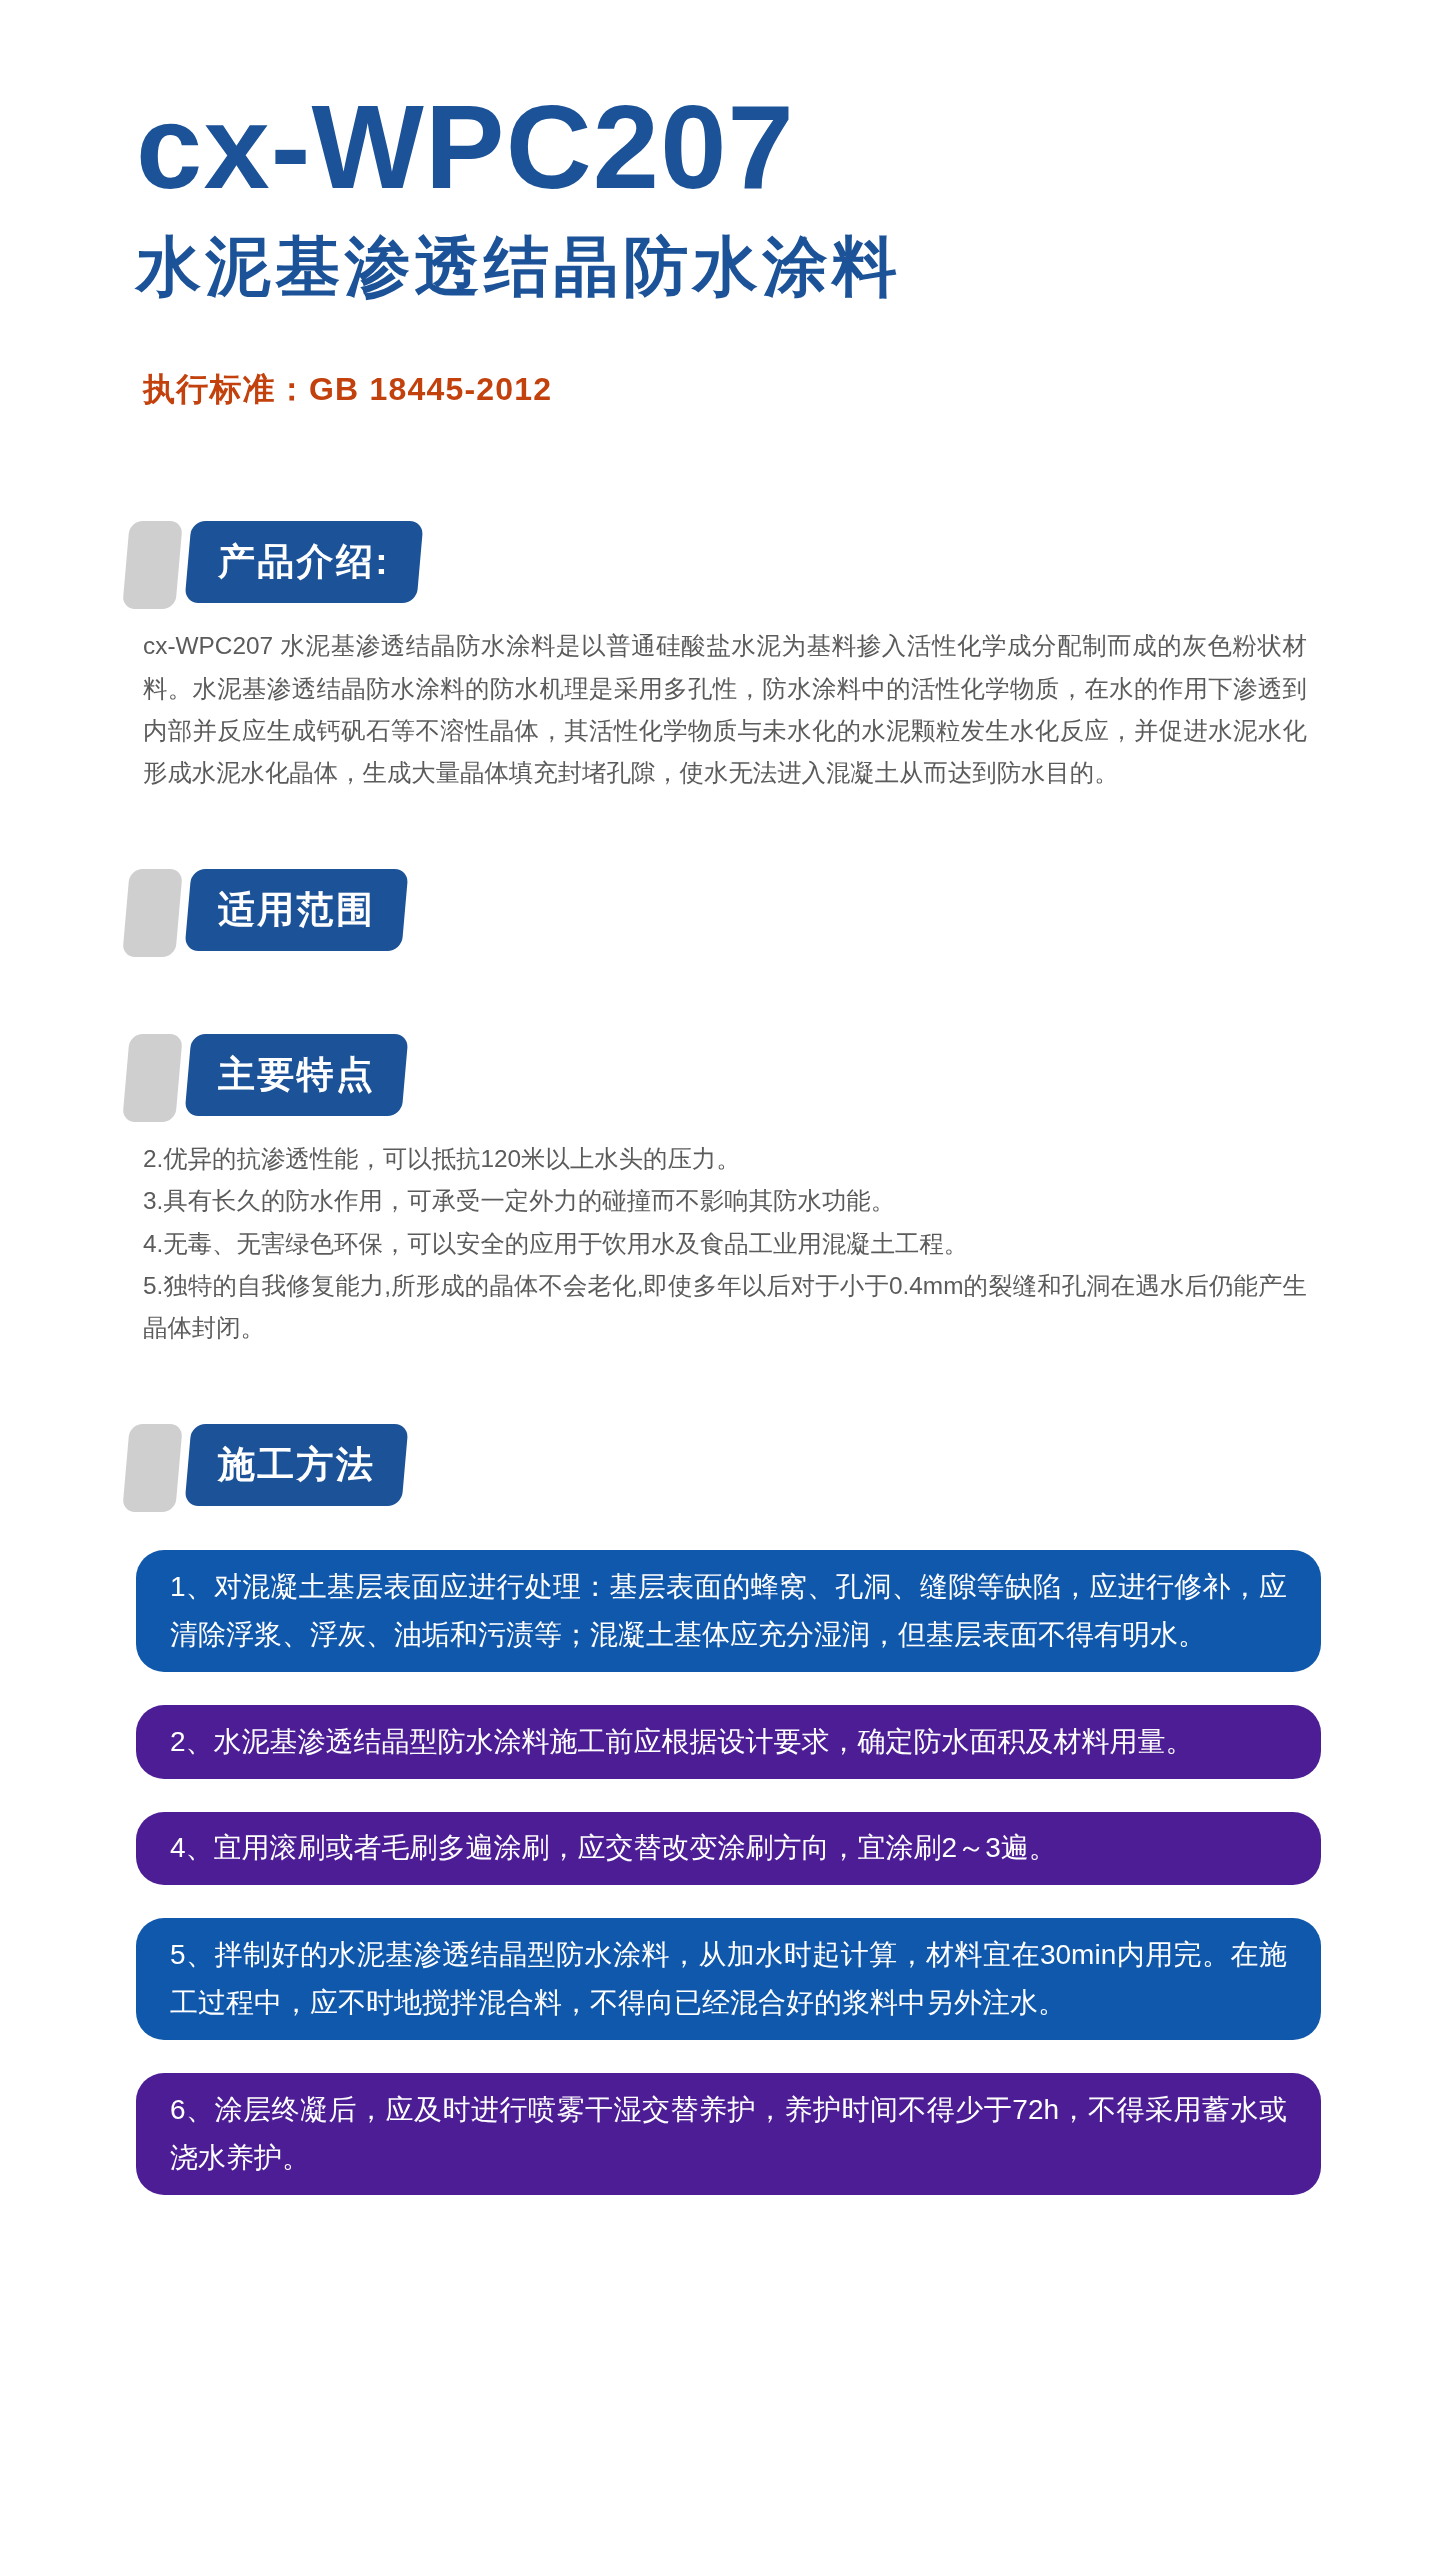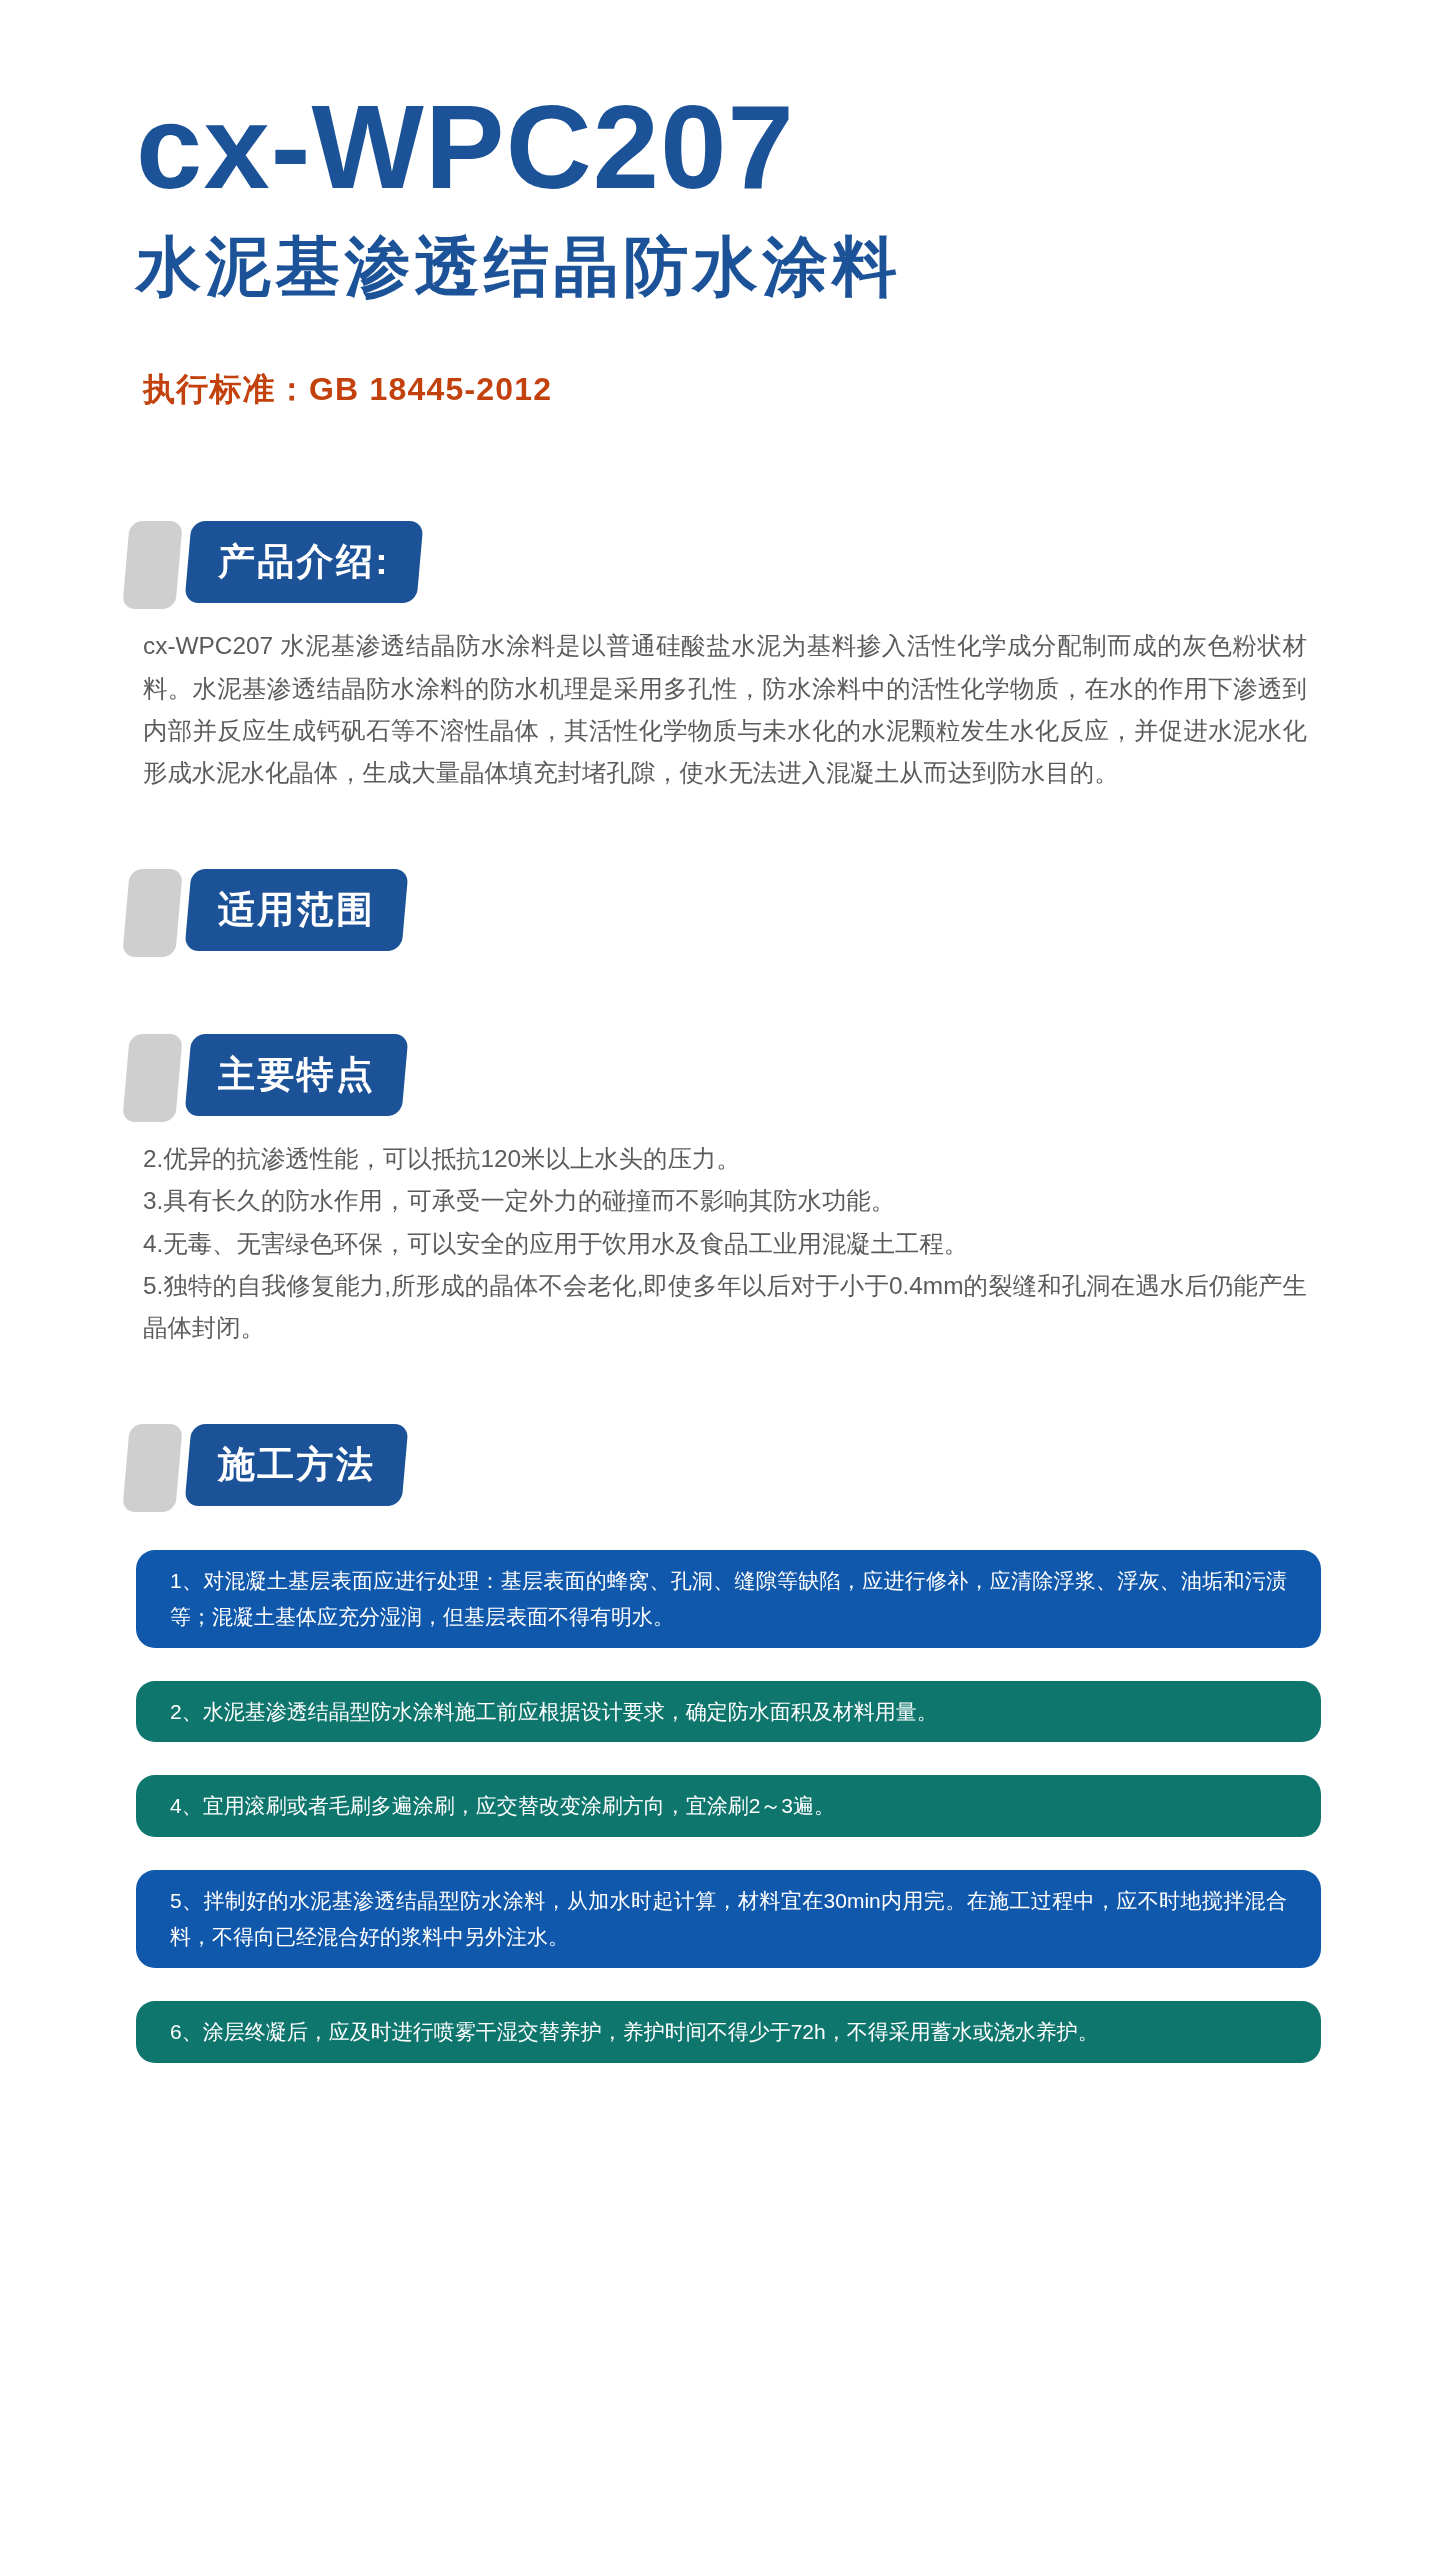--- a/index.html
+++ b/index.html
@@ -93,29 +93,29 @@
     margin:0;
     font-size:24.4px;
     line-height:1.74;
     text-align:justify;
     color:#5b5b5b;
   }
 
   .step{
     box-sizing:border-box;
     width:1185px;
-    border-radius:19px;
+    border-radius:28px;
     padding:12.8px 34px;
     color:#ffffff;
-    font-size:21px;
+    font-size:28px;
     line-height:1.72;
     text-align:justify;
   }
   .step.blue{background:#1058ab;}
-  .step.gray{background:#0f766e;}
+  .step.gray{background:#4c1d95;}
 </style>
 </head>
 <body>
 
 <div class="page">
 
   <header>
     <h1 class="title-model">cx-WPC207</h1>
     <h1 class="title-name">水泥基渗透结晶防水涂料</h1>
     <div class="standard">执行标准：GB 18445-2012</div>

